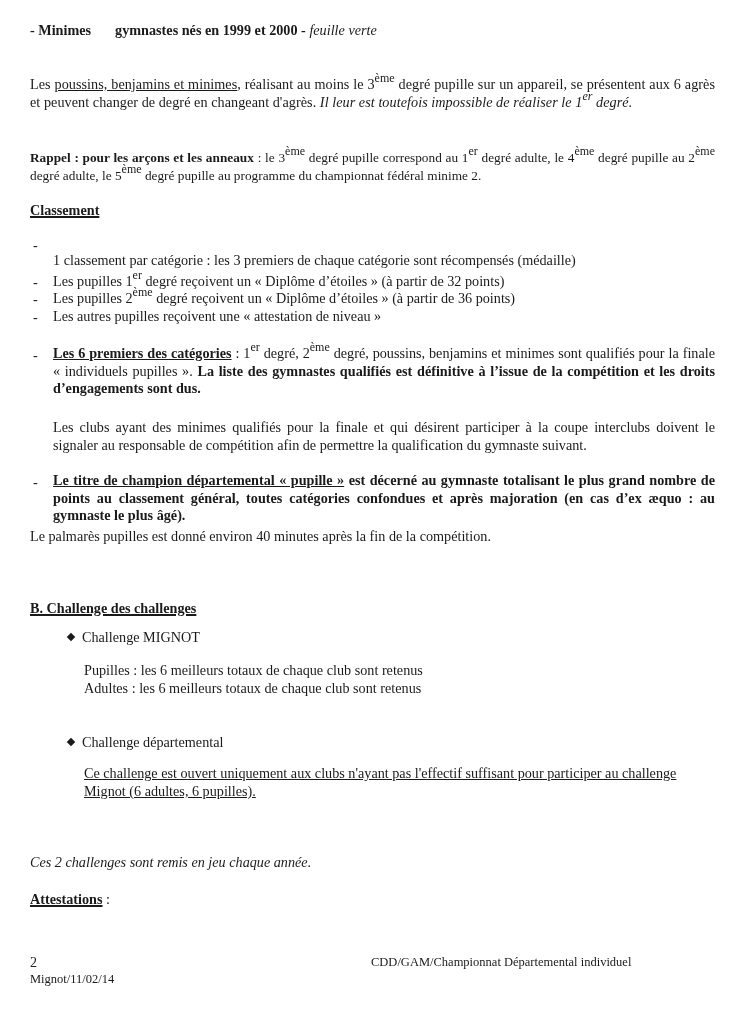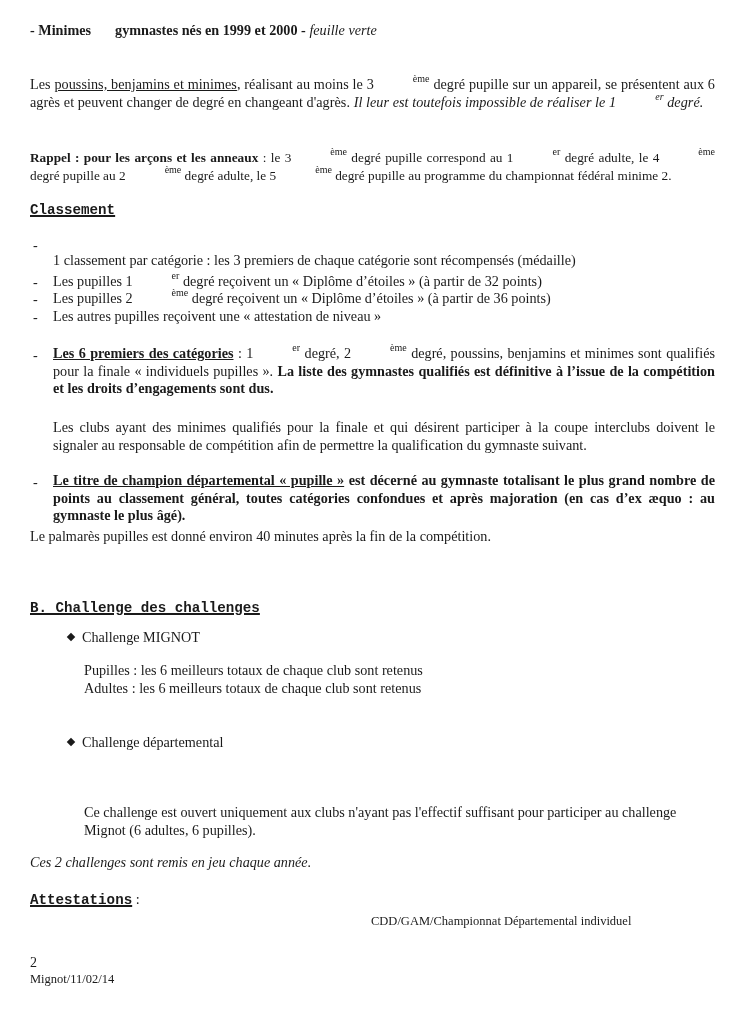--- a/index.html
+++ b/index.html
@@ -3,27 +3,27 @@
 <meta charset="utf-8">
 <style>
   html, body { margin:0; padding:0; background:#ffffff; }
   body { width:745px; height:1024px; position:relative; overflow:hidden;
          font-family:"Liberation Serif", "DejaVu Serif", serif; color:#1a1a1a; font-size:14.2px; }
   .abs { position:absolute; white-space:nowrap; }
   .line { position:absolute; left:30px; white-space:nowrap; line-height:17px; }
   .just { position:absolute; left:30px; width:685px; text-align:justify; line-height:17.5px; }
   .just2 { position:absolute; left:53px; width:662px; text-align:justify; line-height:17.5px; }
   .just-last { text-align-last:left; }
-  sup { font-size:10px; line-height:0; vertical-align:7px;margin-left:39px; }
+  sup { font-size:12px; line-height:0; vertical-align:7px; }
   u { text-decoration:underline; text-underline-offset:1px; }
   b { font-weight:bold; }
   i { font-style:italic; }
   .dash { position:absolute; left:33px; }
   .diamond { display:inline-block; width:6px; height:6px; background:#1a1a1a; transform:rotate(45deg); margin-right:8px; vertical-align:2px; }
-  .heading-u { text-decoration:underline; text-decoration-thickness:1.5px; font-weight:bold;font-family:Liberation Mono, monospace; }
+  .heading-u { text-decoration:underline; text-decoration-thickness:1.5px; font-weight:bold; }
   .footer { font-size:12.5px; }
 </style>
 </head>
 <body>
 
 <div class="line" style="top:22px;">
   <b>- </b><b>Minimes</b><span style="display:inline-block;width:24px;"></span><b>gymnastes nés en 1999 et 2000 - </b><i>feuille verte</i>
 </div>
 
 <div class="just just-last" style="top:76px; letter-spacing:0.05px;">
@@ -72,27 +72,27 @@
   <span class="diamond"></span><span>Challenge MIGNOT</span>
 </div>
 <div class="abs" style="left:84px; top:662px; line-height:17.5px;">
   <div>Pupilles : les 6 meilleurs totaux de chaque club sont retenus</div>
   <div>Adultes : les 6 meilleurs totaux de chaque club sont retenus</div>
 </div>
 
 <div class="abs" style="left:68px; top:734px;">
   <span class="diamond"></span><span>Challenge départemental</span>
 </div>
-<div class="abs" style="left:84px; top:804px; width:630px; white-space:normal; line-height:17.8px;">
+<div class="abs" style="left:84px; top:765px; width:630px; white-space:normal; line-height:17.8px;text-decoration:underline;">
   <div>Ce challenge est ouvert uniquement aux clubs n'ayant pas l'effectif suffisant pour participer au challenge Mignot (6 adultes, 6 pupilles).</div>
 </div>
 
 <div class="line" style="top:854px;">
   <i>Ces 2 challenges sont remis en jeu chaque année.</i>
 </div>
 
 <div class="line" style="top:891px;">
   <span class="heading-u">Attestations</span><span> :</span>
 </div>
 
 <div class="abs footer" style="left:30px; top:955px; font-size:14px;">2</div>
 <div class="abs footer" style="left:30px; top:972px;">Mignot/11/02/14</div>
-<div class="abs footer" style="left:371px; top:914px;">CDD/GAM/Championnat Départemental individuel</div>
+<div class="abs footer" style="left:371px; top:955px;">CDD/GAM/Championnat Départemental individuel</div>
 
 </body></html>

